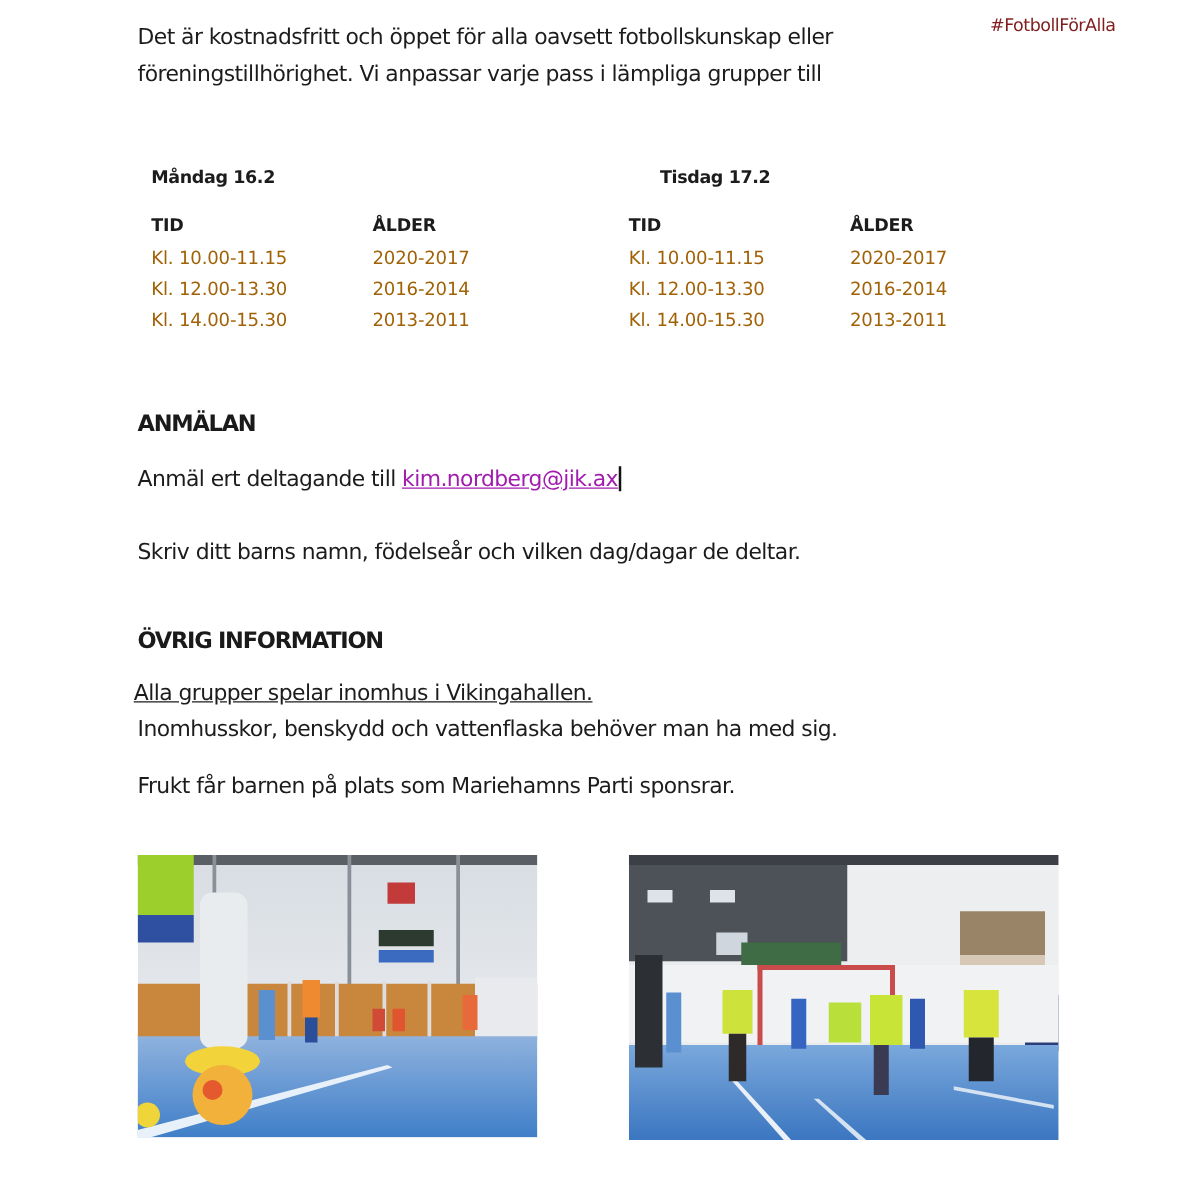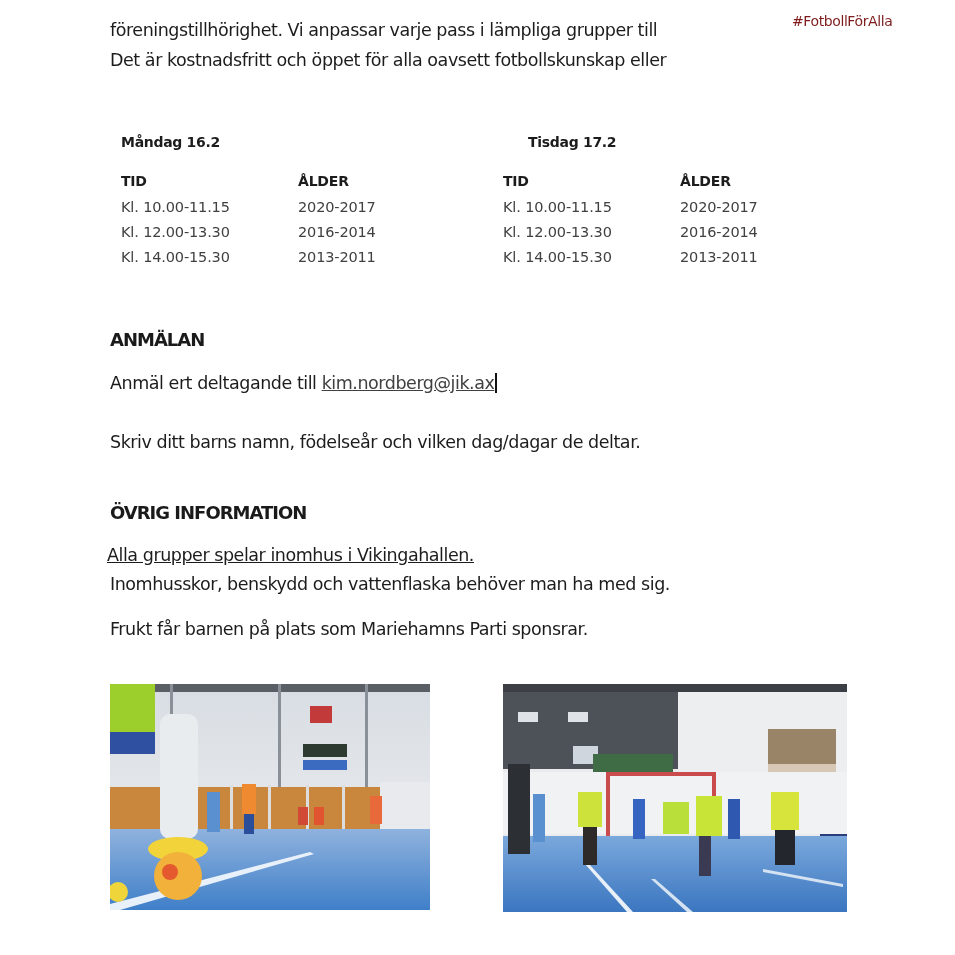--- a/index.html
+++ b/index.html
@@ -12,35 +12,35 @@
     .body-text { font-size: 17.5px; letter-spacing: -0.45px; white-space: nowrap; }
     .intro { left: 110px; top: 15px; line-height: 30px; font-size: 17.5px; letter-spacing: -0.45px; }
     .intro div { white-space: nowrap; }
     .hashtag {
       left: 780px; top: 13px; font-size: 14px; color: #7f1d1d; letter-spacing: -0.4px;
       white-space: nowrap;
       margin-left: 12px;
     }
     .day-title { font-size: 14px; font-weight: bold; letter-spacing: -0.3px; white-space: nowrap; }
     .col-head { font-size: 14px; font-weight: bold; letter-spacing: -0.2px; white-space: nowrap; }
-    .cell { font-size: 14.5px; letter-spacing: -0.15px; white-space: nowrap; color: #404040; }
+    .cell { font-size: 14.5px; letter-spacing: -0.15px; white-space: nowrap; color: #a16207; }
     .heading { font-size: 18px; font-weight: bold; letter-spacing: -1px; white-space: nowrap; color: #1a1a1a; }
     .email {
-      color: #404040; text-decoration: underline; cursor: pointer;
+      color: #a21caf; text-decoration: underline; cursor: pointer;
     }
     .caret { display: inline-block; width: 1.5px; height: 20px; background: #111; vertical-align: -4px; margin-left: 1px; }
     .photo { overflow: hidden; }
     .photo svg { display: block; width: 100%; height: 100%; }
   </style>
 </head>
 <body>
 
 <div class="abs intro">
+  <div>Det är kostnadsfritt och öppet för alla oavsett fotbollskunskap eller</div>
   <div>föreningstillhörighet. Vi anpassar varje pass i lämpliga grupper till</div>
-  <div>Det är kostnadsfritt och öppet för alla oavsett fotbollskunskap eller</div>
 </div>
 <div class="abs hashtag">#FotbollFörAlla</div>
 
 <div class="abs day-title" style="left:121px; top:134px;">Måndag 16.2</div>
 <div class="abs col-head" style="left:121px; top:173px;">TID</div>
 <div class="abs col-head" style="left:298px; top:173px;">ÅLDER</div>
 
 <div class="abs cell" style="left:121px; top:199px;">Kl. 10.00-11.15</div>
 <div class="abs cell" style="left:298px; top:199px;">2020-2017</div>
 <div class="abs cell" style="left:121px; top:224px;">Kl. 12.00-13.30</div>

